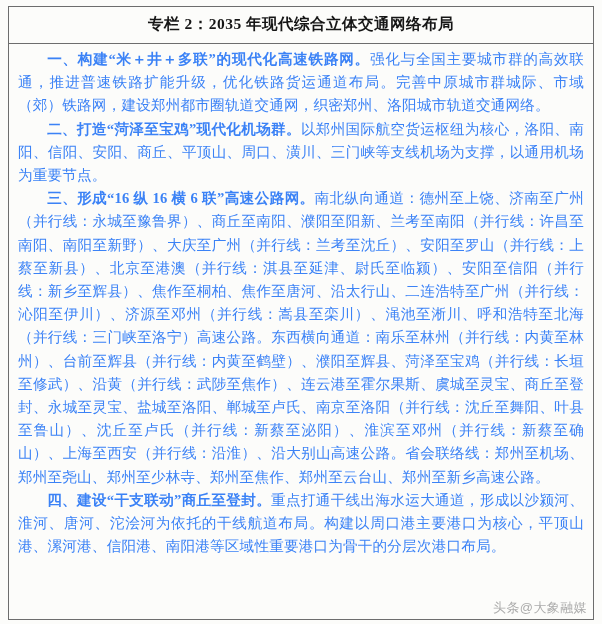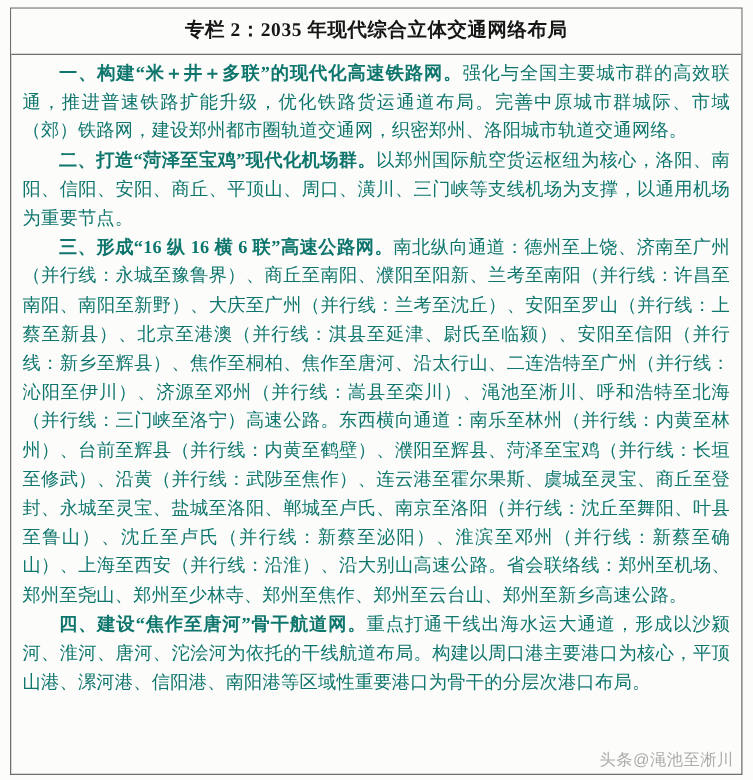--- a/index.html
+++ b/index.html
@@ -57,21 +57,21 @@
     position: relative;
     overflow: hidden;
     padding: 4px 9px 0 9px;
     box-sizing: border-box;
   }
 
   .para {
     margin: 0;
     font-size: 14.6px;
     line-height: 23.2px;
-    color: #0f766e;
+    color: #3b82f6;
     text-align: justify;
     text-align-last: left;
     text-indent: 2em;
     letter-spacing: 0.18px;
     word-break: break-all;
   }
 
   .para .lead {
     font-weight: 700;
   }
@@ -102,19 +102,19 @@
     </div>
 
     <div id="panel-body">
 
       <p class="para"><span class="lead">一、构建“米＋井＋多联”的现代化高速铁路网。</span><span class="text">强化与全国主要城市群的高效联通，推进普速铁路扩能升级，优化铁路货运通道布局。完善中原城市群城际、市域（郊）铁路网，建设郑州都市圈轨道交通网，织密郑州、洛阳城市轨道交通网络。</span></p>
 
       <p class="para"><span class="lead">二、打造“菏泽至宝鸡”现代化机场群。</span><span class="text">以郑州国际航空货运枢纽为核心，洛阳、南阳、信阳、安阳、商丘、平顶山、周口、潢川、三门峡等支线机场为支撑，以通用机场为重要节点。</span></p>
 
       <p class="para"><span class="lead">三、形成“16 纵 16 横 6 联”高速公路网。</span><span class="text">南北纵向通道：德州至上饶、济南至广州（并行线：永城至豫鲁界）、商丘至南阳、濮阳至阳新、兰考至南阳（并行线：许昌至南阳、南阳至新野）、大庆至广州（并行线：兰考至沈丘）、安阳至罗山（并行线：上蔡至新县）、北京至港澳（并行线：淇县至延津、尉氏至临颍）、安阳至信阳（并行线：新乡至辉县）、焦作至桐柏、焦作至唐河、沿太行山、二连浩特至广州（并行线：沁阳至伊川）、济源至邓州（并行线：嵩县至栾川）、渑池至淅川、呼和浩特至北海（并行线：三门峡至洛宁）高速公路。东西横向通道：南乐至林州（并行线：内黄至林州）、台前至辉县（并行线：内黄至鹤壁）、濮阳至辉县、菏泽至宝鸡（并行线：长垣至修武）、沿黄（并行线：武陟至焦作）、连云港至霍尔果斯、虞城至灵宝、商丘至登封、永城至灵宝、盐城至洛阳、郸城至卢氏、南京至洛阳（并行线：沈丘至舞阳、叶县至鲁山）、沈丘至卢氏（并行线：新蔡至泌阳）、淮滨至邓州（并行线：新蔡至确山）、上海至西安（并行线：沿淮）、沿大别山高速公路。省会联络线：郑州至机场、郑州至尧山、郑州至少林寺、郑州至焦作、郑州至云台山、郑州至新乡高速公路。</span></p>
 
-      <p class="para"><span class="lead">四、建设“焦作至唐河”骨干航道网。</span><span class="text">重点打通干线出海水运大通道，形成以沙颍河、淮河、唐河、沱浍河为依托的干线航道布局。构建以周口港主要港口为核心，平顶山港、漯河港、信阳港、南阳港等区域性重要港口为骨干的分层次港口布局。</span></p>
+      <p class="para"><span class="lead">四、建设“干支联动”商丘至登封。</span><span class="text">重点打通干线出海水运大通道，形成以沙颍河、淮河、唐河、沱浍河为依托的干线航道布局。构建以周口港主要港口为核心，平顶山港、漯河港、信阳港、南阳港等区域性重要港口为骨干的分层次港口布局。</span></p>
 
-      <div id="watermark">头条@渑池至淅川</div>
+      <div id="watermark">头条@大象融媒</div>
 
     </div>
   </div>
 </div>
 
 </body></html>

